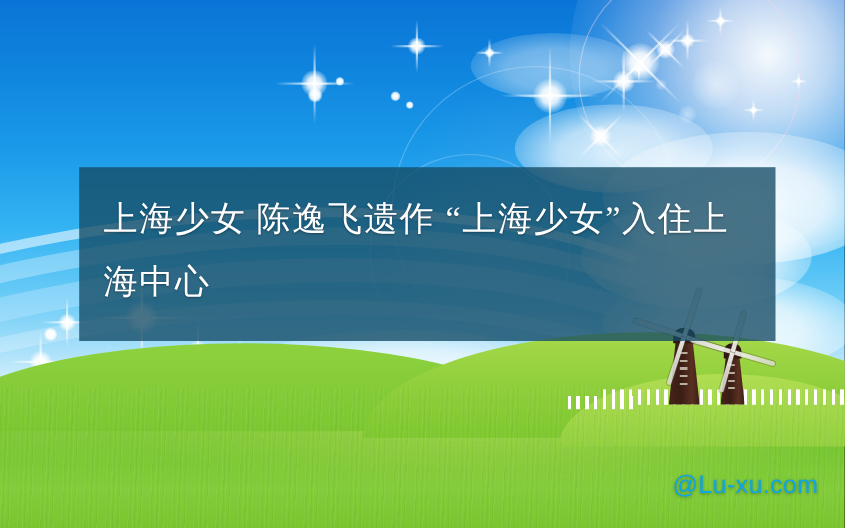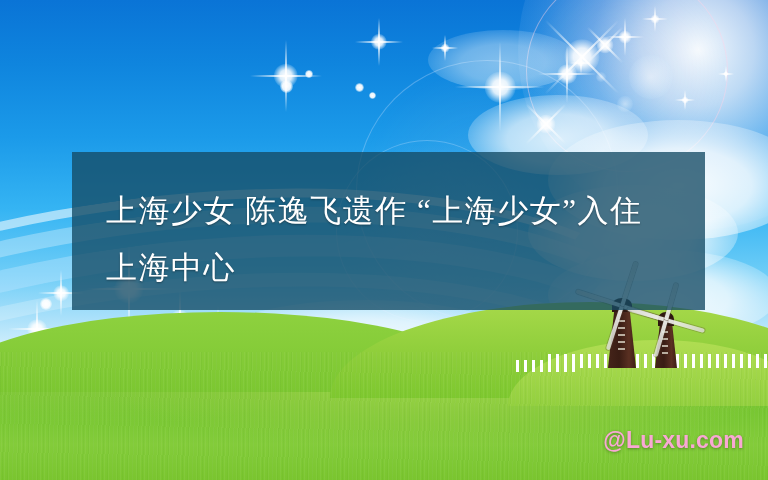--- a/index.html
+++ b/index.html
@@ -240,31 +240,31 @@
   .banner-text {
     color: #ffffff;
     font-family: "Liberation Serif", "DejaVu Serif", serif;
     font-size: 31px;
     line-height: 57px;
     letter-spacing: 1.5px;
     font-weight: 400;
     text-shadow: 0 1px 2px rgba(0,0,0,0.35);
     white-space: pre-wrap;
     word-break: break-all;
-    margin: 12px;
+    margin: 0;
   }
 
   
   .watermark {
     position: absolute;
     right: 24px;
     bottom: 26px;
-    color: #f9a8d4;
+    color: #0ea5e9;
     font-size: 23px;
-    font-weight: 700;
+    font-weight: 400;
     letter-spacing: 0.2px;
     text-shadow: 0 1px 3px rgba(40,80,20,0.55);
     font-family: "Liberation Sans", sans-serif;
   }
 </style>
 </head>
 <body>
 
 <div id="stage">
 

